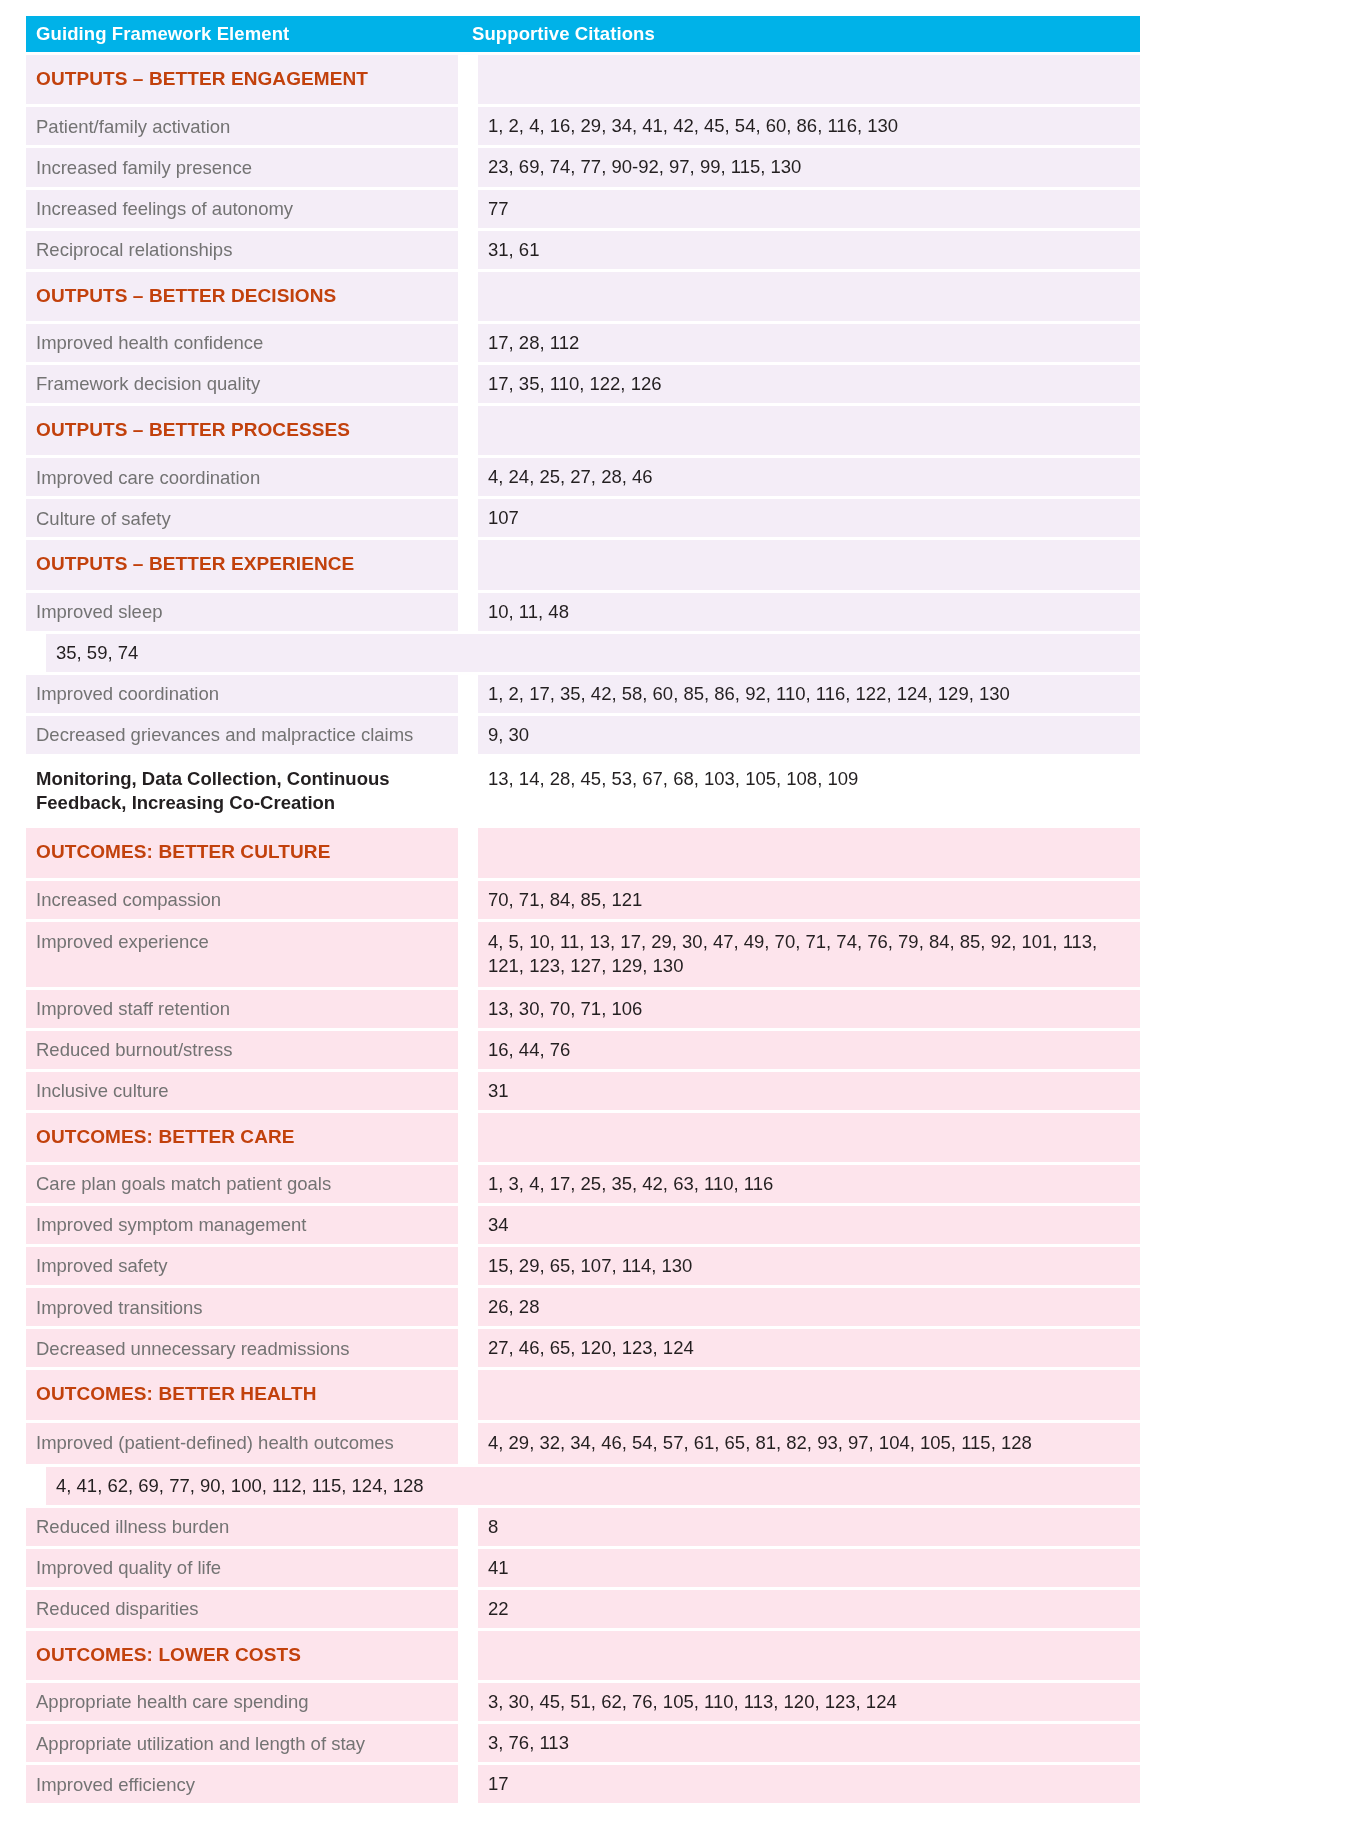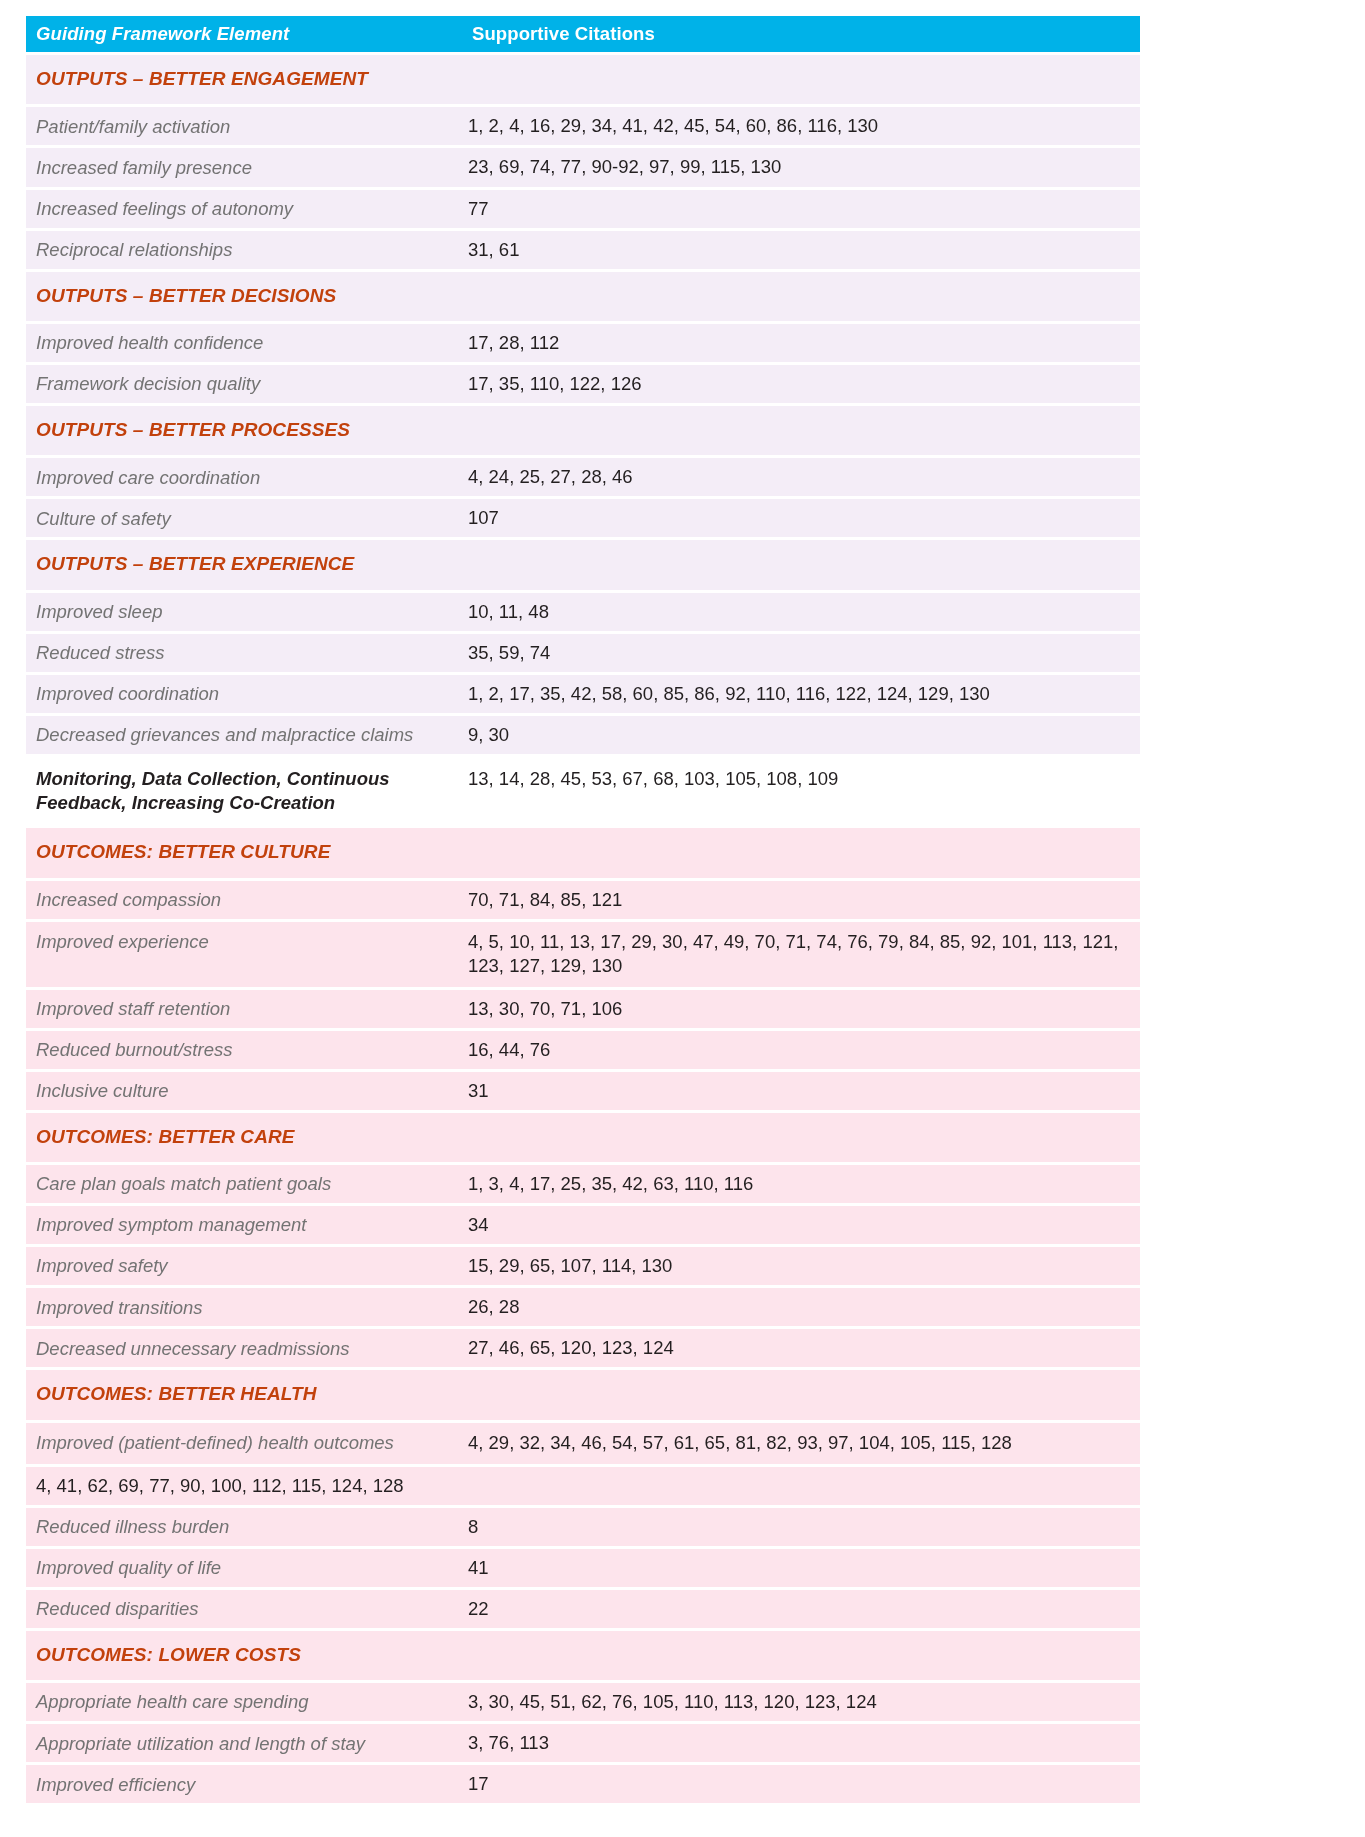--- a/index.html
+++ b/index.html
@@ -28,27 +28,26 @@
   }
   .trow:last-child { margin-bottom: 0; }
 
   .cell-el {
     width: 432px;
     flex: 0 0 432px;
     box-sizing: border-box;
     padding: 7px 0 7px 10px;
     display: flex;
     align-items: center;
-    font-style: italic;
   }
   .cell-cit {
     flex: 1 1 auto;
     box-sizing: border-box;
     padding: 7px 8px 7px 10px;
-    margin-left: 0;
+    margin-left: 20px;
     display: flex;
     align-items: flex-start;
   }
 
   
   .header-row .cell-el,
   .header-row .cell-cit {
     background: #00B2E8;
     padding-top: 6px;
     padding-bottom: 7px;
@@ -217,23 +216,20 @@
       </div>
       <div class="trow zone-outputs item">
         <div class="cell-el">
           <span class="lbl">Improved sleep</span>
         </div>
         <div class="cell-cit">
           <span class="cit">10, 11, 48</span>
         </div>
       </div>
       <div class="trow zone-outputs item">
-        <div class="cell-el">
-          <span class="lbl">Reduced stress</span>
-        </div>
         <div class="cell-cit">
           <span class="cit">35, 59, 74</span>
         </div>
       </div>
       <div class="trow zone-outputs item">
         <div class="cell-el">
           <span class="lbl">Improved coordination</span>
         </div>
         <div class="cell-cit">
           <span class="cit">1, 2, 17, 35, 42, 58, 60, 85, 86, 92, 110, 116, 122, 124, 129, 130</span>

